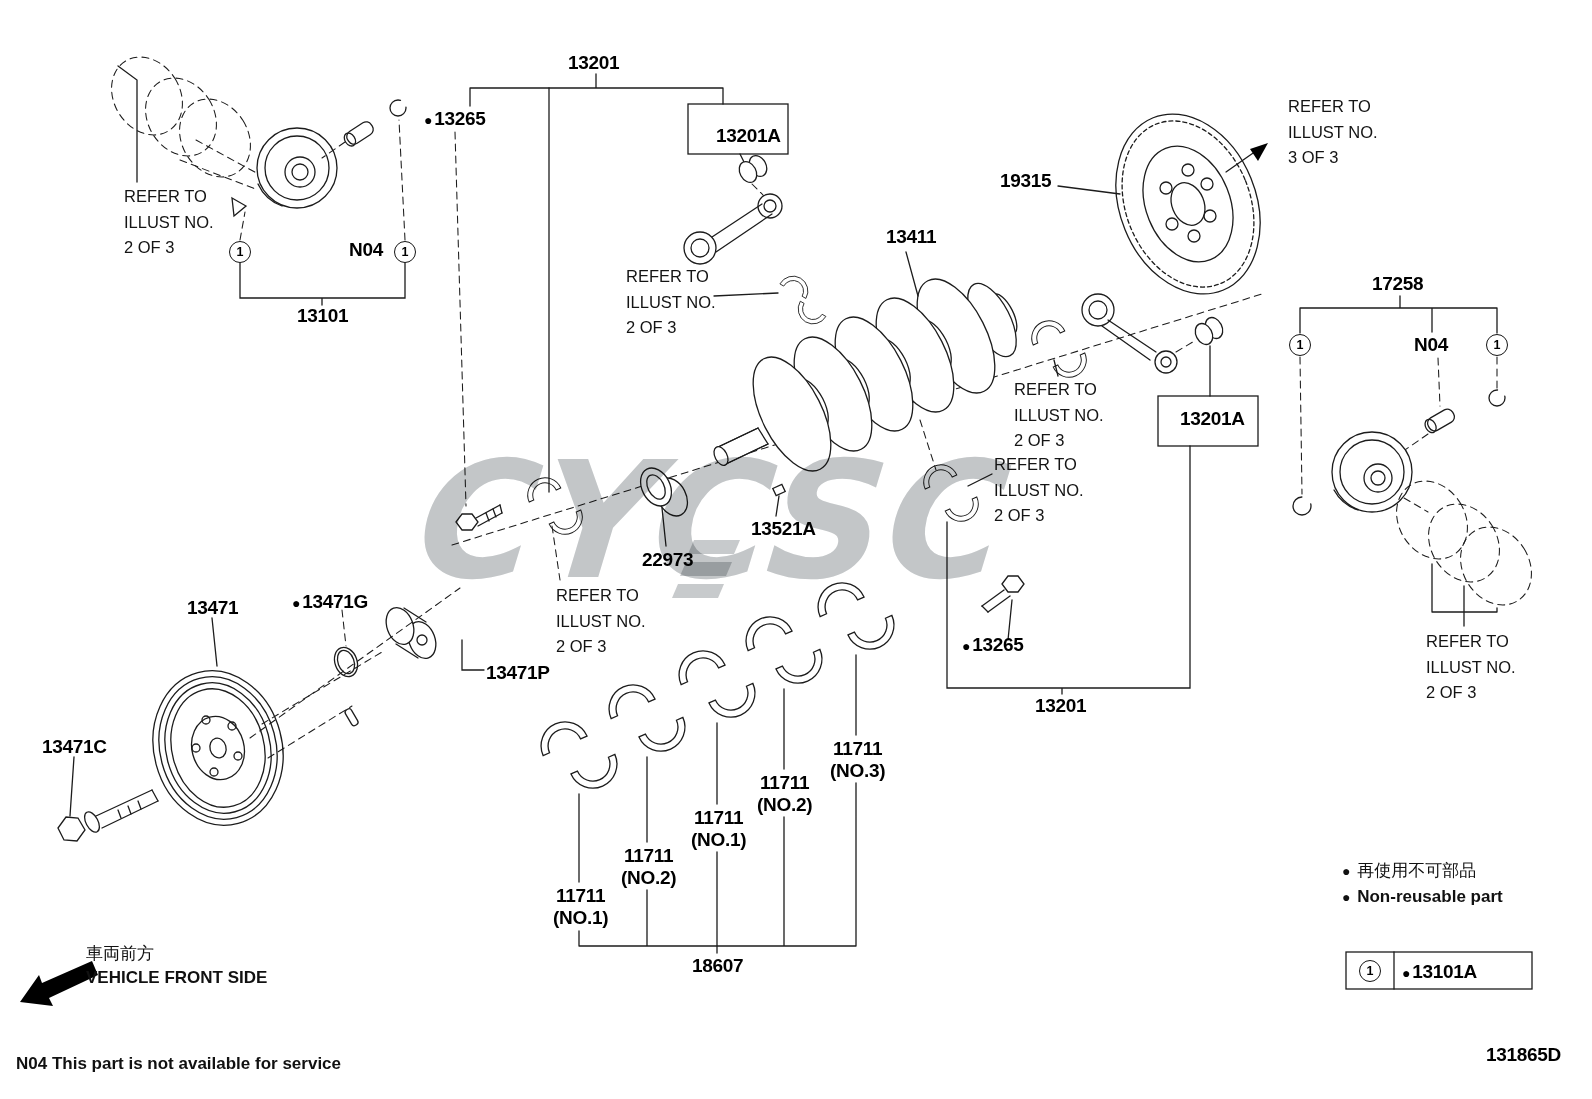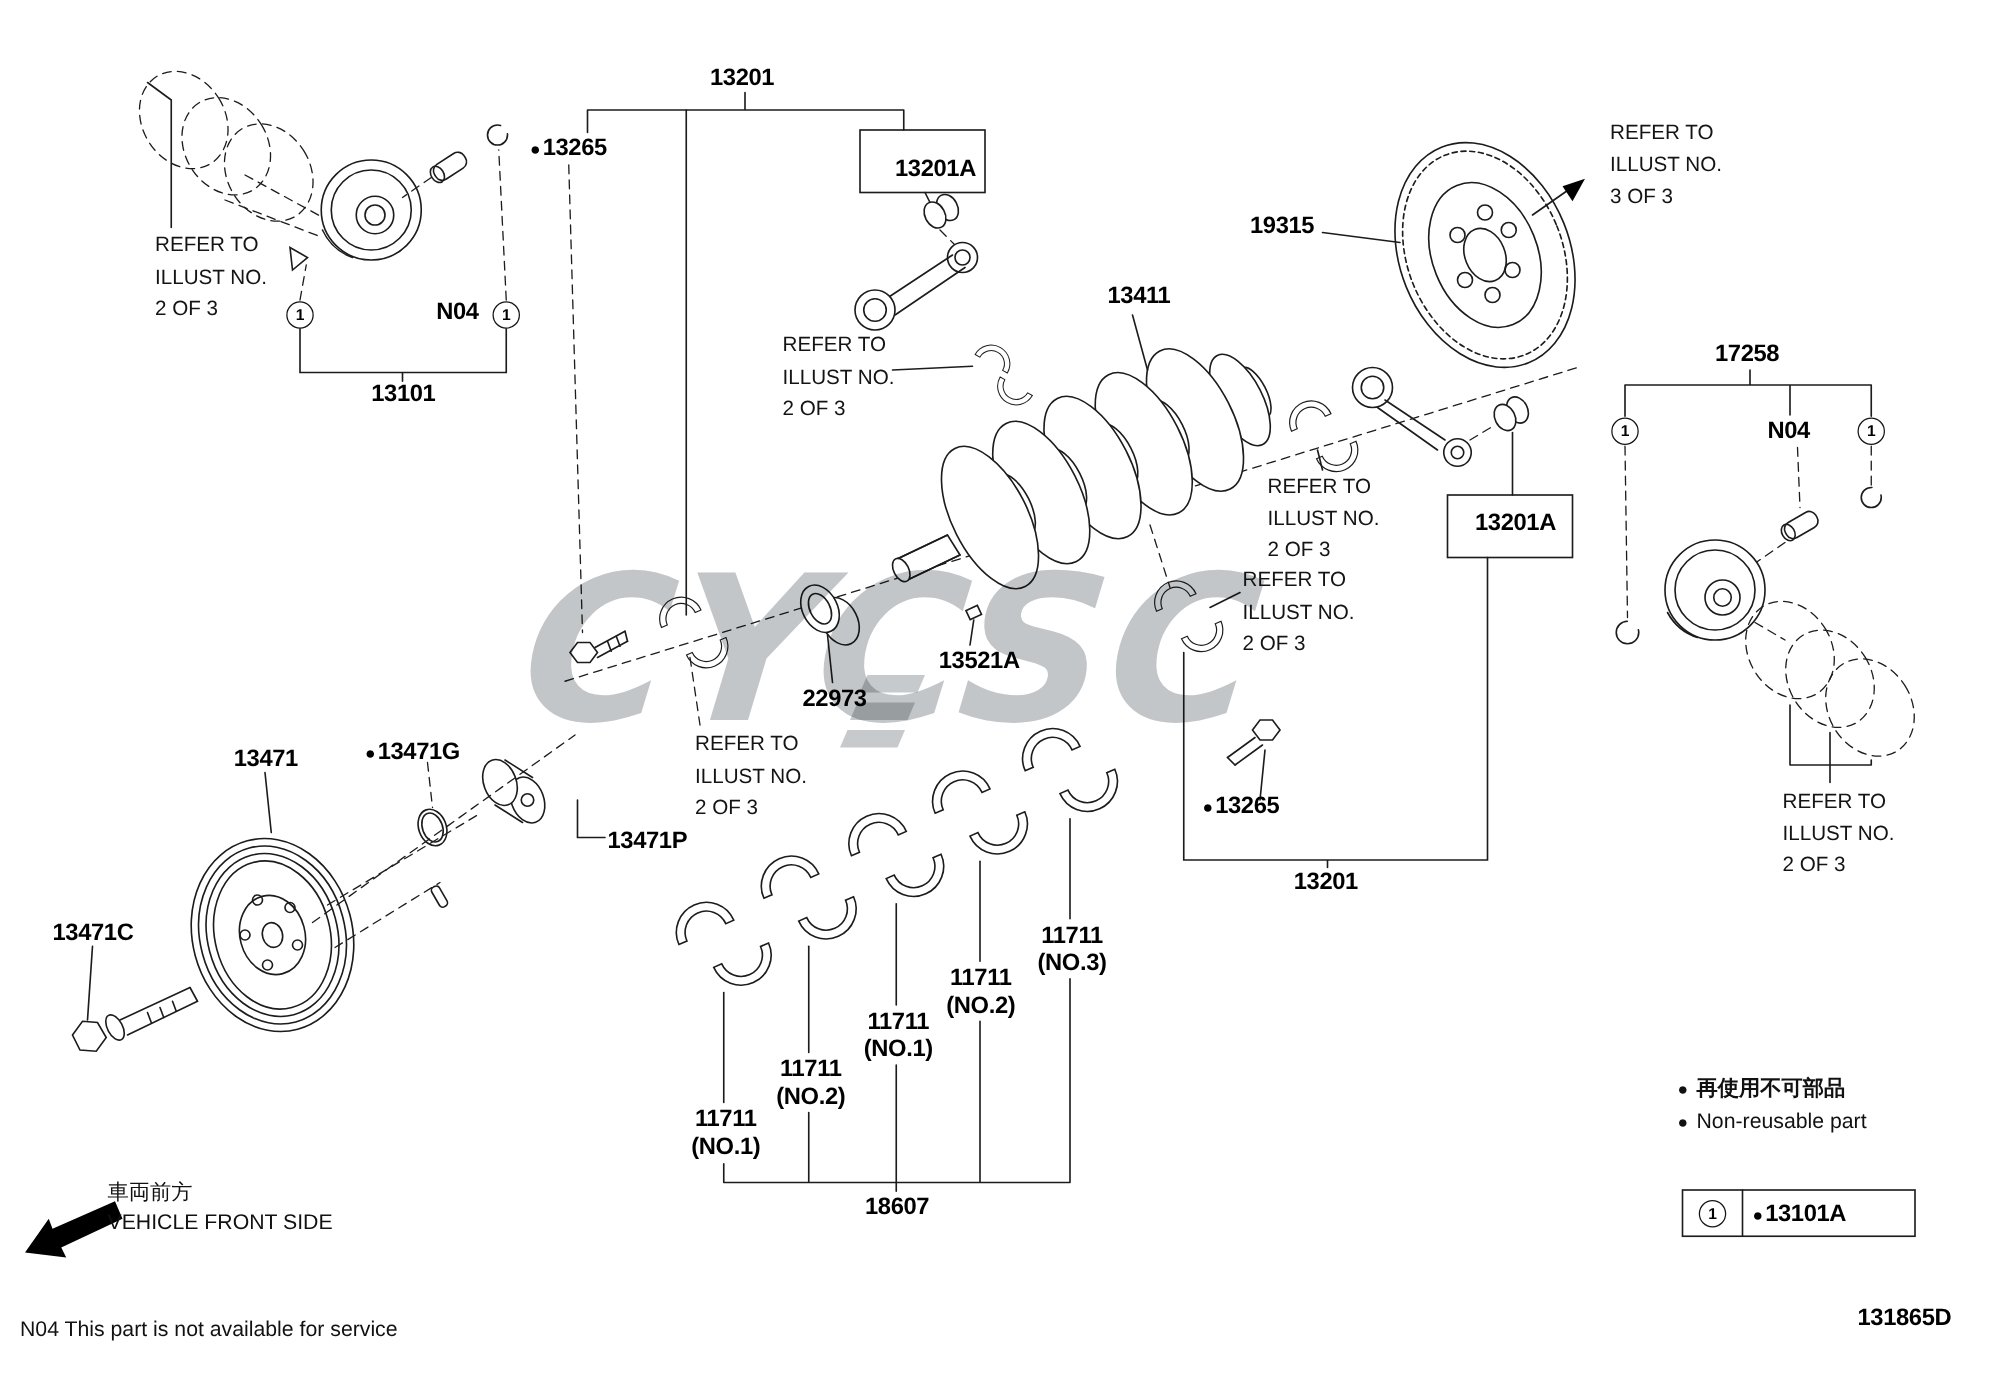--- a/index.html
+++ b/index.html
@@ -9,21 +9,21 @@
   #art line,#art path,#art ellipse,#art circle,#art rect,#art polygon,#art use{
         stroke:#1c1c1c;stroke-width:1.3;fill:none;stroke-linecap:round}
   #art .dsh{stroke-dasharray:7 5;stroke-width:1.05}
   #art .fw{fill:#fff}
   #art .shl{fill:#fff}
   #art .fill{fill:#000;stroke:none}
   #art .wmbar{fill:#c7cacc;stroke:none}
   .lbl{position:absolute;white-space:nowrap;z-index:3}
   .pn{font-weight:700;font-size:19px;letter-spacing:-0.3px}
   .note{font-weight:400;font-size:16.5px;line-height:1.55;color:#141414}
-  .note2{font-weight:400;font-size:17px;color:#111}
+  .note2{font-weight:700;font-size:17px;color:#111}
   .circ{position:absolute;z-index:3;width:20px;height:20px;border:1.6px solid #141414;border-radius:50%;
         font-size:12.5px;font-weight:700;line-height:20px;text-align:center;background:#fff}
   .dot{font-size:14px;margin-right:2px}
   .wm{position:absolute;left:420px;top:428px;width:680px;z-index:2;
       font:italic 800 162px/1.15 "DejaVu Sans",sans-serif;letter-spacing:2px;
       color:#c3c6c8;mix-blend-mode:multiply;transform:skewX(-6deg);pointer-events:none}
 </style>
 </head>
 <body>
 
@@ -343,21 +343,21 @@
   <div>ILLUST NO.</div>
   <div>2 OF 3</div>
 </div>
 
 <div class="circ" style="left:229px;top:241px">1</div>
 <div class="circ" style="left:394px;top:241px">1</div>
 <div class="circ" style="left:1289px;top:334px">1</div>
 <div class="circ" style="left:1486px;top:334px">1</div>
 <div class="circ" style="left:1359px;top:960px">1</div>
 
-<div class="lbl note2" style="left:1342px;top:859px;font-weight:700"><span class="dot">●</span> <span>再使用不可部品</span></div>
+<div class="lbl note2" style="left:1342px;top:859px;font-weight:400"><span class="dot">●</span> <span>再使用不可部品</span></div>
 <div class="lbl note2" style="left:1342px;top:887px"><span class="dot">●</span> <span>Non-reusable part</span></div>
 <div class="lbl pn" style="left:1402px;top:961px"><span class="dot">●</span><span>13101A</span></div>
 
 <div class="lbl note2" style="left:86px;top:942px;font-weight:400">車両前方</div>
 <div class="lbl note2" style="left:86px;top:968px">VEHICLE FRONT SIDE</div>
 
 <div class="lbl note2" style="left:16px;top:1054px">N04  This part is not available for service</div>
 
 <div class="lbl pn" style="left:1486px;top:1044px">131865D</div>
 

